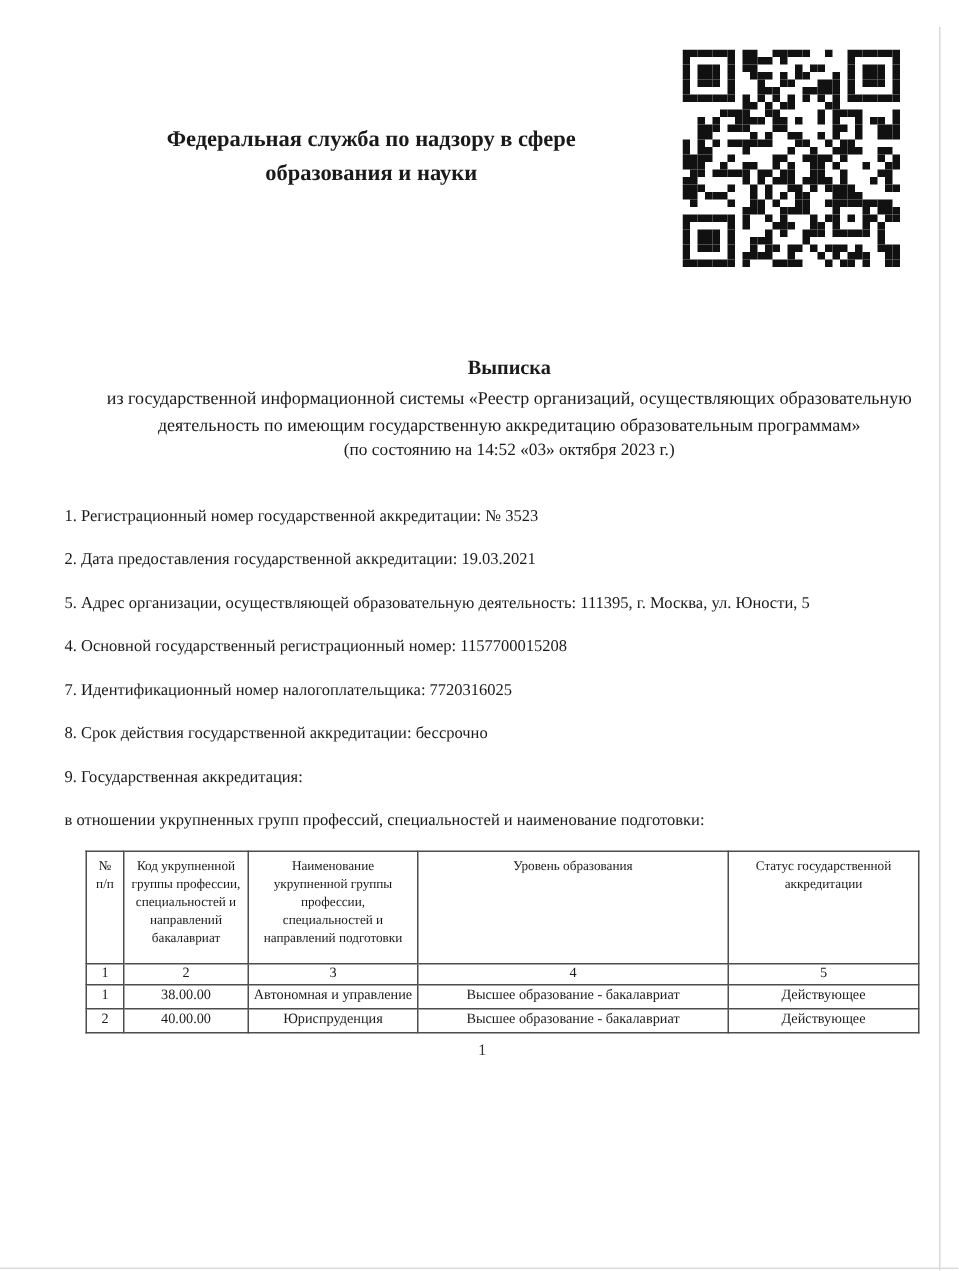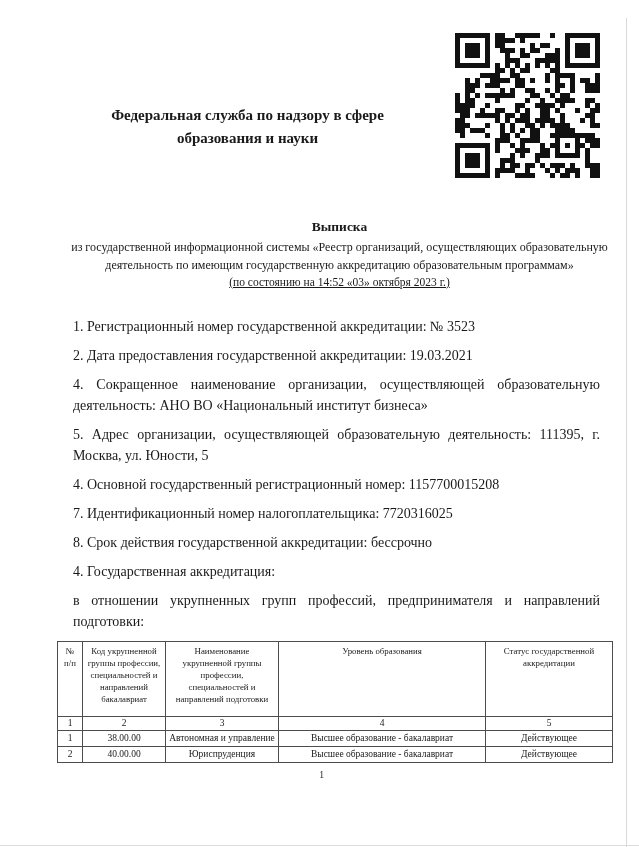--- a/index.html
+++ b/index.html
@@ -17,44 +17,44 @@
   }
   .page-edge-bottom {
     position: absolute; left: 0; right: 0; bottom: 1px;
     height: 1px; background: #dcdcdc;
   }
 
   
   .header-row { display: flex; align-items: flex-start; }
   .header-text {
     margin-left: 40px; width: 415px;
-    padding-top: 104px; text-align: center;
+    padding-top: 82px; text-align: center;
   }
   .authority {
     font-weight: bold; font-size: 15px; line-height: 23px;
     width: 340px; margin: 0 auto;
   }
   .authority-note { font-size: 9.5px; line-height: 12px; margin-top: 2px; color: #222; }
   .qr-box { margin-left: auto; margin-right: 39px; margin-top: 33px; width: 145px; height: 145px; }
   .qr-box svg { display: block; width: 145px; height: 145px; }
 
   
-  .title-block { margin-top: 40px; text-align: center; padding-left: 40px; }
+  .title-block { margin-top: 58px; text-align: center; padding-left: 40px; }
   .extract-title { font-size: 13.5px; font-weight: bold; line-height: 18px; }
   .extract-subtitle {
     font-size: 12px; line-height: 17.5px;
     width: 566px; margin: 3px auto 0;
   }
-  .extract-date { font-size: 11.5px; line-height: 17.5px; text-decoration: underline; }
+  .extract-date { font-size: 11.5px; line-height: 17.5px; }
 
   
   .content { margin: 24px 39px 0 43px; }
   .content p {
-    font-size: 14px; line-height: 21px;
-    text-align: justify; margin-bottom: 8px; margin-left: 30px;
+    font-size: 11px; line-height: 21px;
+    text-align: justify; margin-bottom: 8px;
   }
 
   
   table.acc-table {
     border-collapse: collapse; table-layout: fixed;
     margin: 9px 0 0 14px; width: 555px;
     font-size: 9.5px;
     padding-left: 22px;
   }
   .acc-table td, .acc-table th {
@@ -515,27 +515,26 @@
 
 <div class="title-block">
   <div class="extract-title">Выписка</div>
   <div class="extract-subtitle">из государственной информационной системы «Реестр организаций, осуществляющих образовательную деятельность по имеющим государственную аккредитацию образовательным программам»</div>
   <div class="extract-date">(по состоянию на 14:52 «03» октября 2023 г.)</div>
 </div>
 
 <div class="content">
   <p>1. Регистрационный номер государственной аккредитации: № 3523</p>
   <p>2. Дата предоставления государственной аккредитации: 19.03.2021</p>
-  <p>4. Сокращенное наименование организации, осуществляющей образовательную деятельность: АНО ВО «Национальный институт бизнеса»</p>
   <p>5. Адрес организации, осуществляющей образовательную деятельность: 111395, г. Москва, ул. Юности, 5</p>
   <p>4. Основной государственный регистрационный номер: 1157700015208</p>
   <p>7. Идентификационный номер налогоплательщика: 7720316025</p>
   <p>8. Срок действия государственной аккредитации: бессрочно</p>
-  <p>4. Государственная аккредитация:</p>
-  <p>в отношении укрупненных групп профессий, предпринимателя и направлений подготовки:</p>
+  <p>9. Государственная аккредитация:</p>
+  <p>в отношении укрупненных групп профессий, специальностей и наименование подготовки:</p>
 
   <table class="acc-table">
     <colgroup>
       <col style="width:25px">
         <col style="width:83px">
         <col style="width:113px">
         <col style="width:207px">
         <col style="width:127px">
     </colgroup>
     <tbody>

